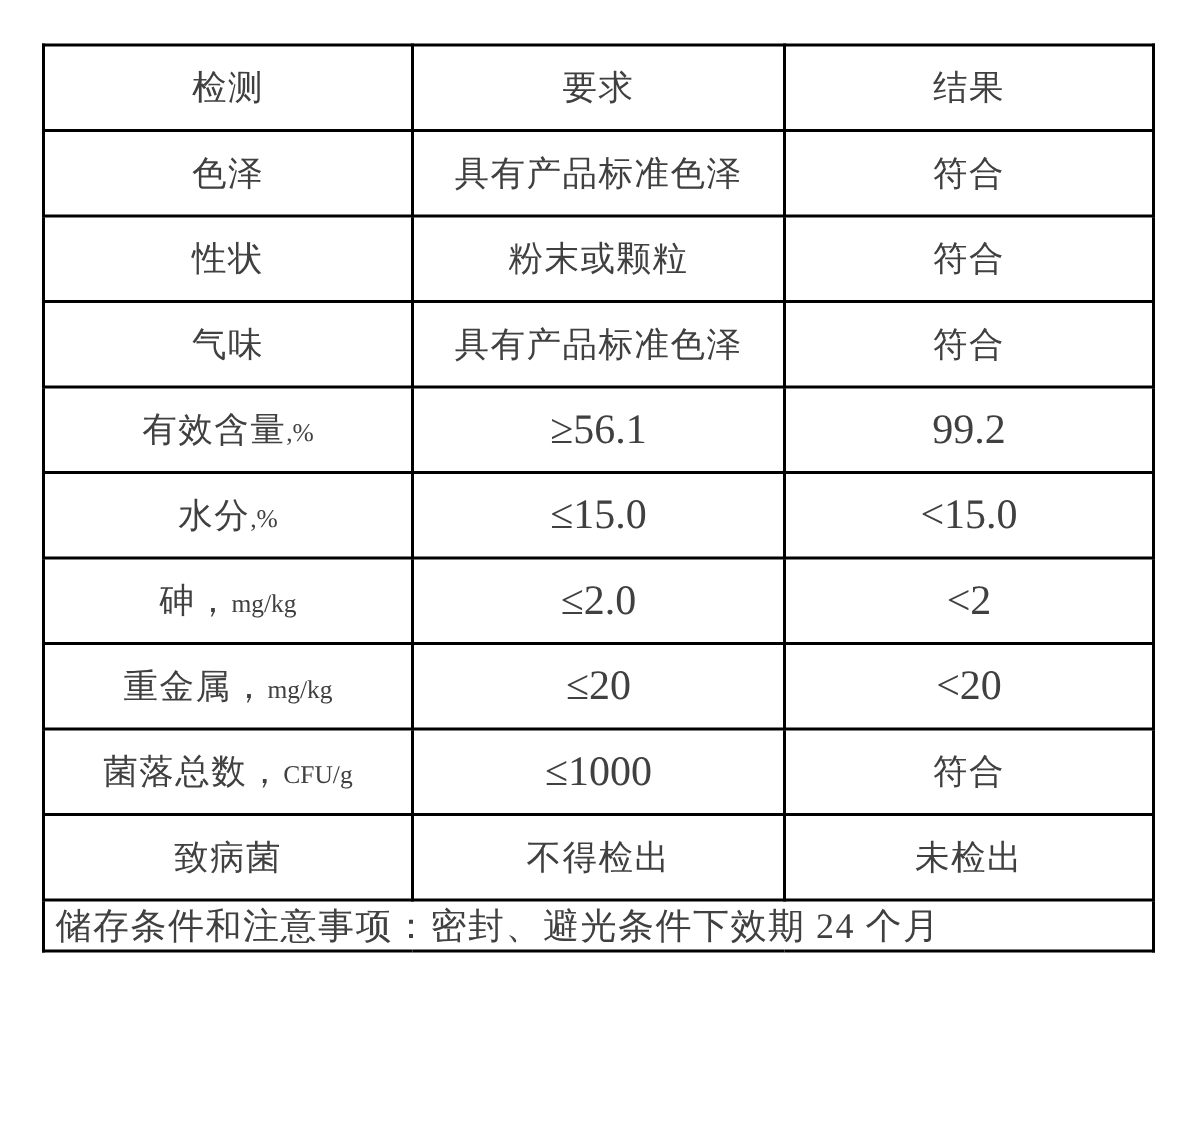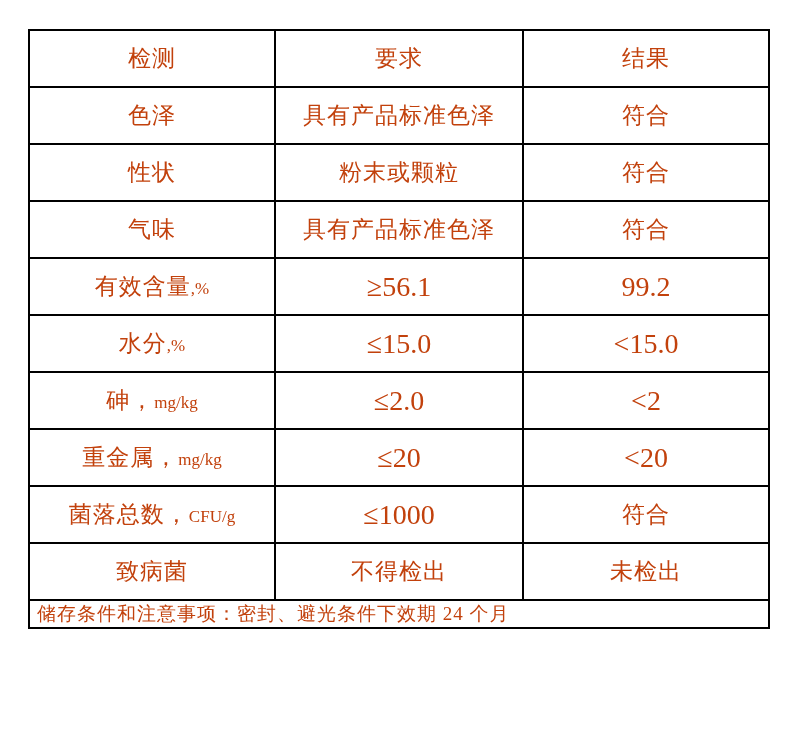--- a/index.html
+++ b/index.html
@@ -5,21 +5,21 @@
   html, body {
     margin: 0;
     padding: 0;
     background: #ffffff;
   }
   .page {
     position: relative;
     width: 800px;
     height: 750px;
     background: #ffffff;
-    color: #c2410c;
+    color: #404040;
     font-family: "Liberation Serif", "DejaVu Serif", serif;
     overflow: hidden;
   }
   table.spec {
     position: absolute;
     left: 28px;
     top: 29px;
     width: 740px;
     border-collapse: collapse;
     table-layout: fixed;
@@ -37,21 +37,21 @@
   table.spec td.num {
     font-size: 28px;
     letter-spacing: 0;
   }
   table.spec td .unit {
     font-size: 17px;
     letter-spacing: 0;
   }
   table.spec td.footer {
     height: 26px;
-    font-size: 19px;
+    font-size: 24px;
     text-align: left;
     padding-left: 7px;
     letter-spacing: 1px;
   }
 </style>
 </head>
 <body>
 
 <div class="page">
   <table class="spec">

